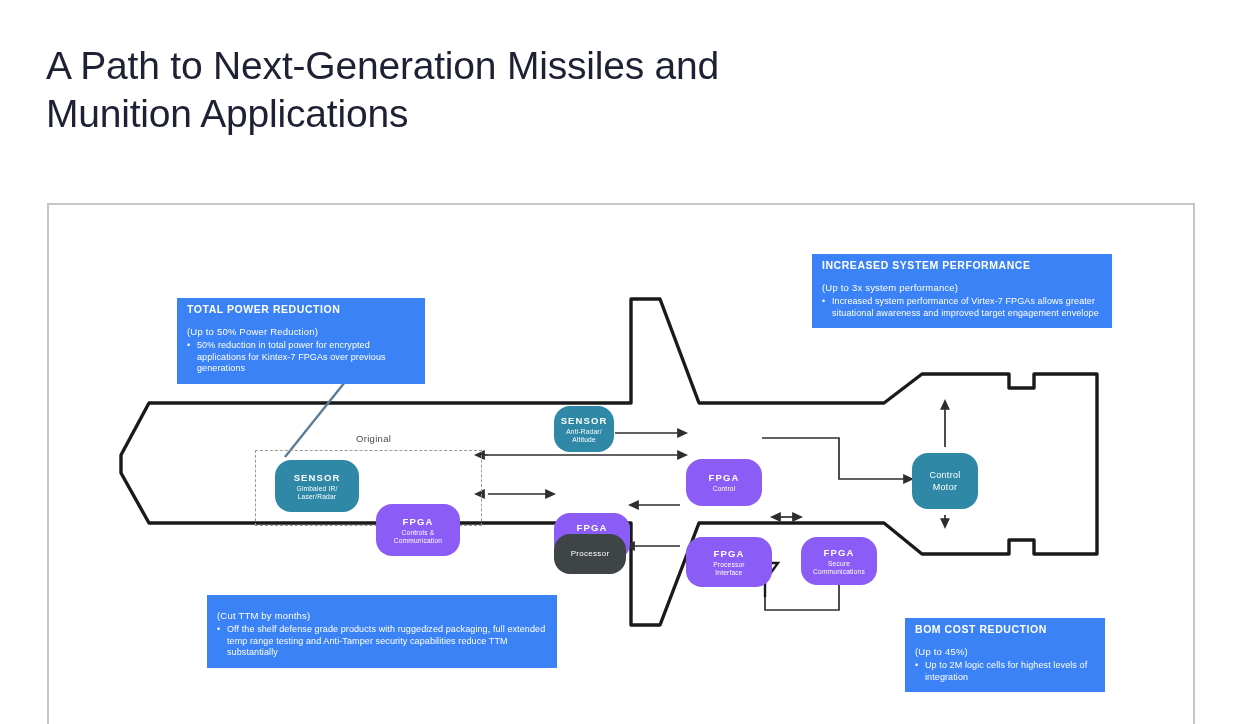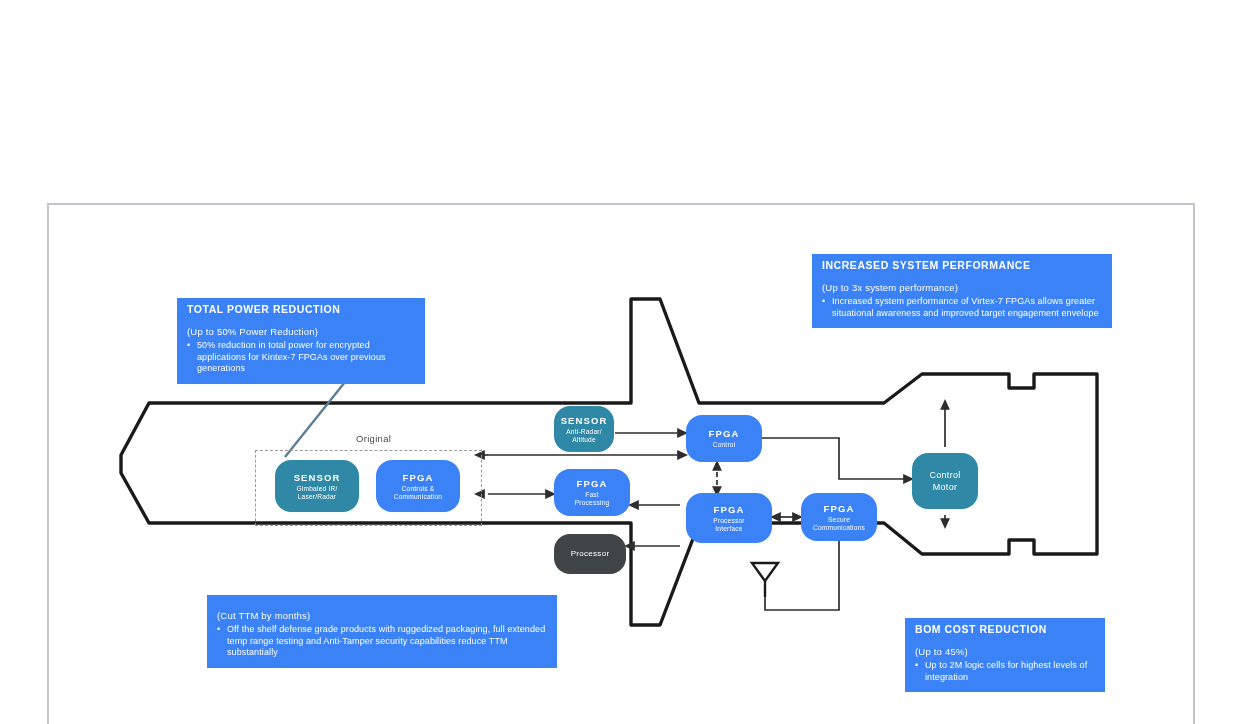--- a/index.html
+++ b/index.html
@@ -110,21 +110,21 @@
     letter-spacing: 1.1px;
     line-height: 12px;
   }
   .blk .b-sub {
     font-size: 6.6px;
     line-height: 8px;
     letter-spacing: 0.2px;
     margin-top: 1px;
     white-space: pre-line;
   }
-  .blk-red  { background: #3b82f6; }
+  .blk-red  { background: #8b5cf6; margin-top: 44px; }
   .blk-teal { background: #2f88a6; }
   .blk-dark { background: #3f4447; }
   .blk-dark .b-title {
     font-size: 8px;
     font-weight: normal;
     letter-spacing: 0.3px;
   }
 
   
   #blk-sensor-orig { left: 226px; top: 255px; width: 84px; height: 52px; }
@@ -152,20 +152,22 @@
     letter-spacing: 0.3px;
     filter: blur(0.4px);
     margin-left: 15px;
   }
 </style>
 </head>
 <body>
 
 <div id="page">
 
+  <h1 id="page-title">A Path to Next-Generation Missiles and
+Munition Applications</h1>
 
   <div id="figure-frame">
 
     <div id="figure-canvas">
 
       <svg width="1148" height="540" viewBox="0 0 1148 540">
 
         <g fill="none" stroke="#1a1a1a" stroke-width="3.4" stroke-linejoin="round" stroke-linecap="round">
           <path d="M 611 94
                    L 582 94

